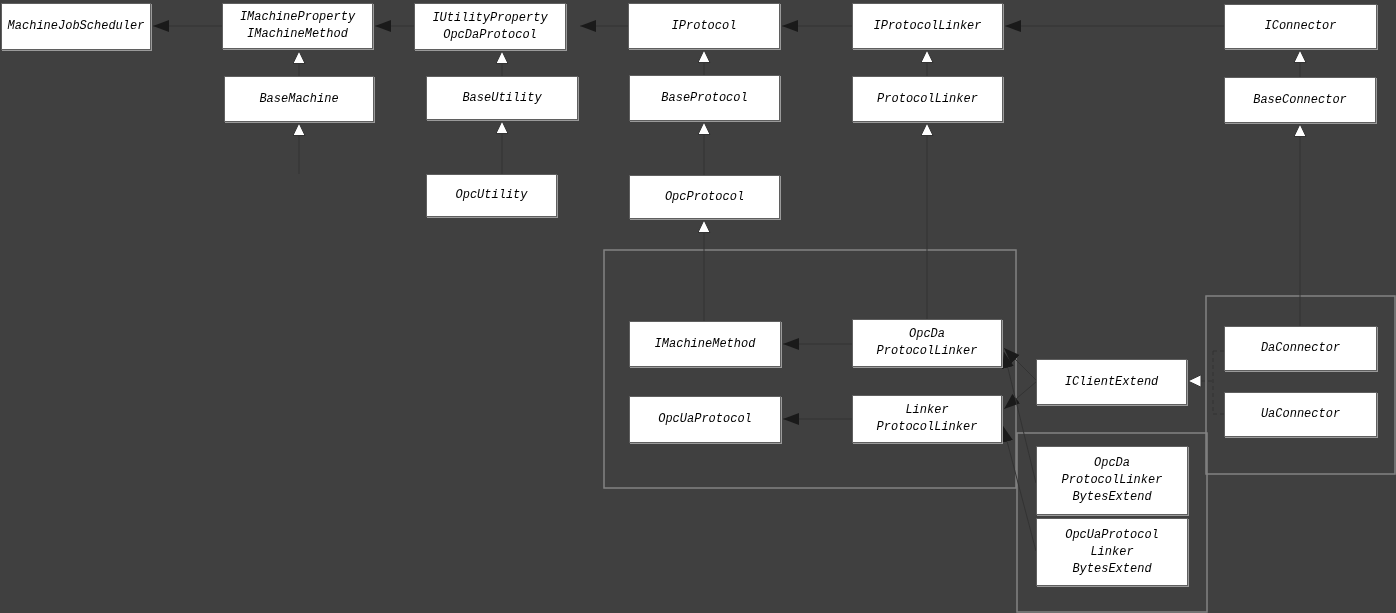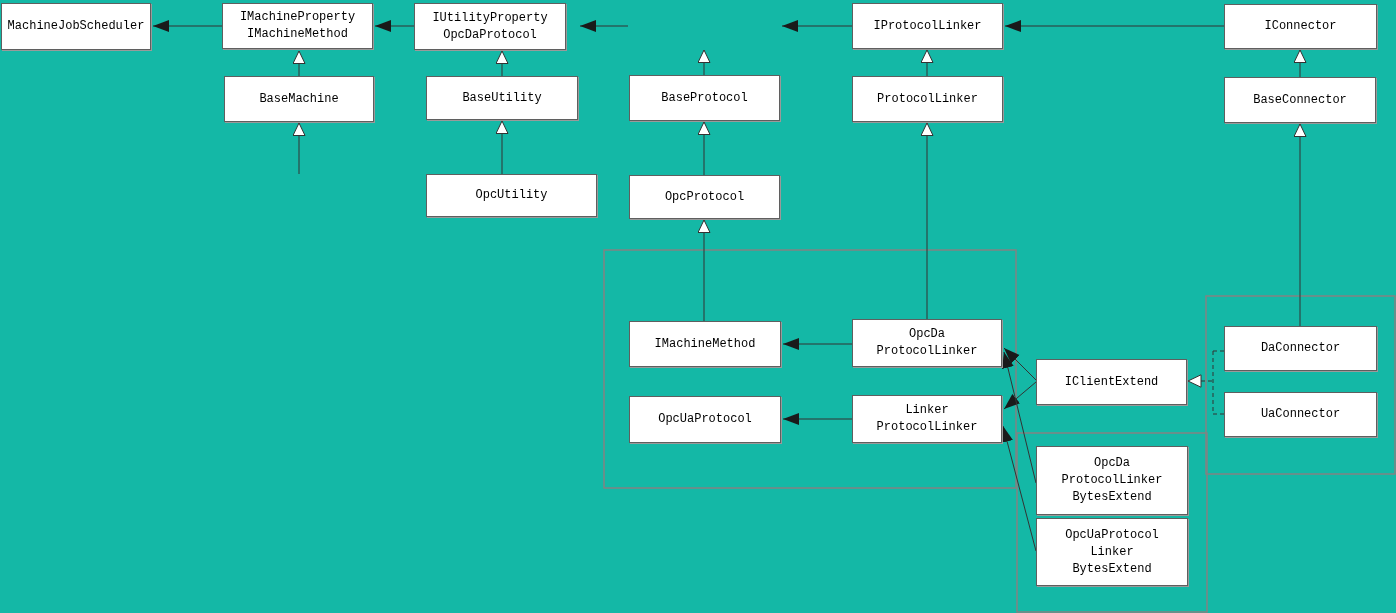--- a/index.html
+++ b/index.html
@@ -1,18 +1,18 @@
 <!DOCTYPE html>
 <html><head>
 <meta charset="utf-8">
 <style>
   html,body{margin:0;padding:0;background:#fff;}
   .stage{
-    position:relative;width:1396px;height:613px;background:#14b8a6;
-    overflow:hidden;font-family:"Liberation Mono","DejaVu Sans Mono",monospace;
+    position:relative;width:1396px;height:613px;background:#404040;
+    overflow:hidden;font-family:"Liberation Mono","DejaVu Sans Mono",monospace;font-style:italic;
   }
   .wires{position:absolute;left:0;top:0;}
   .node{
     position:absolute;box-sizing:border-box;background:#ffffff;
     border:1px solid #5f5f5f;box-shadow:1px 1px 0 #9a9a9a;
     display:flex;flex-direction:column;align-items:center;justify-content:center;
     font-size:12px;line-height:17px;color:#000;text-align:center;white-space:nowrap;
   }
   .node span{display:block;}
 </style>
@@ -76,20 +76,23 @@
   <div class="node" style="left:222px;top:3px;width:151px;height:46px">
     <span>IMachineProperty</span>
     <span>IMachineMethod</span>
   </div>
 
   <div class="node" style="left:414px;top:3px;width:152px;height:47px">
     <span>IUtilityProperty</span>
     <span>OpcDaProtocol</span>
   </div>
 
+  <div class="node" style="left:628px;top:3px;width:152px;height:46px">
+    <span>IProtocol</span>
+  </div>
 
   <div class="node" style="left:852px;top:3px;width:151px;height:46px">
     <span>IProtocolLinker</span>
   </div>
 
   <div class="node" style="left:1224px;top:4px;width:153px;height:45px">
     <span>IConnector</span>
   </div>
 
   <div class="node" style="left:224px;top:76px;width:150px;height:46px">
@@ -106,21 +109,21 @@
 
   <div class="node" style="left:852px;top:76px;width:151px;height:46px">
     <span>ProtocolLinker</span>
   </div>
 
   <div class="node" style="left:1224px;top:77px;width:152px;height:46px">
     <span>BaseConnector</span>
   </div>
 
 
-  <div class="node" style="left:426px;top:174px;width:171px;height:43px">
+  <div class="node" style="left:426px;top:174px;width:131px;height:43px">
     <span>OpcUtility</span>
   </div>
 
   <div class="node" style="left:629px;top:175px;width:151px;height:44px">
     <span>OpcProtocol</span>
   </div>
 
   <div class="node" style="left:629px;top:321px;width:152px;height:46px">
     <span>IMachineMethod</span>
   </div>

